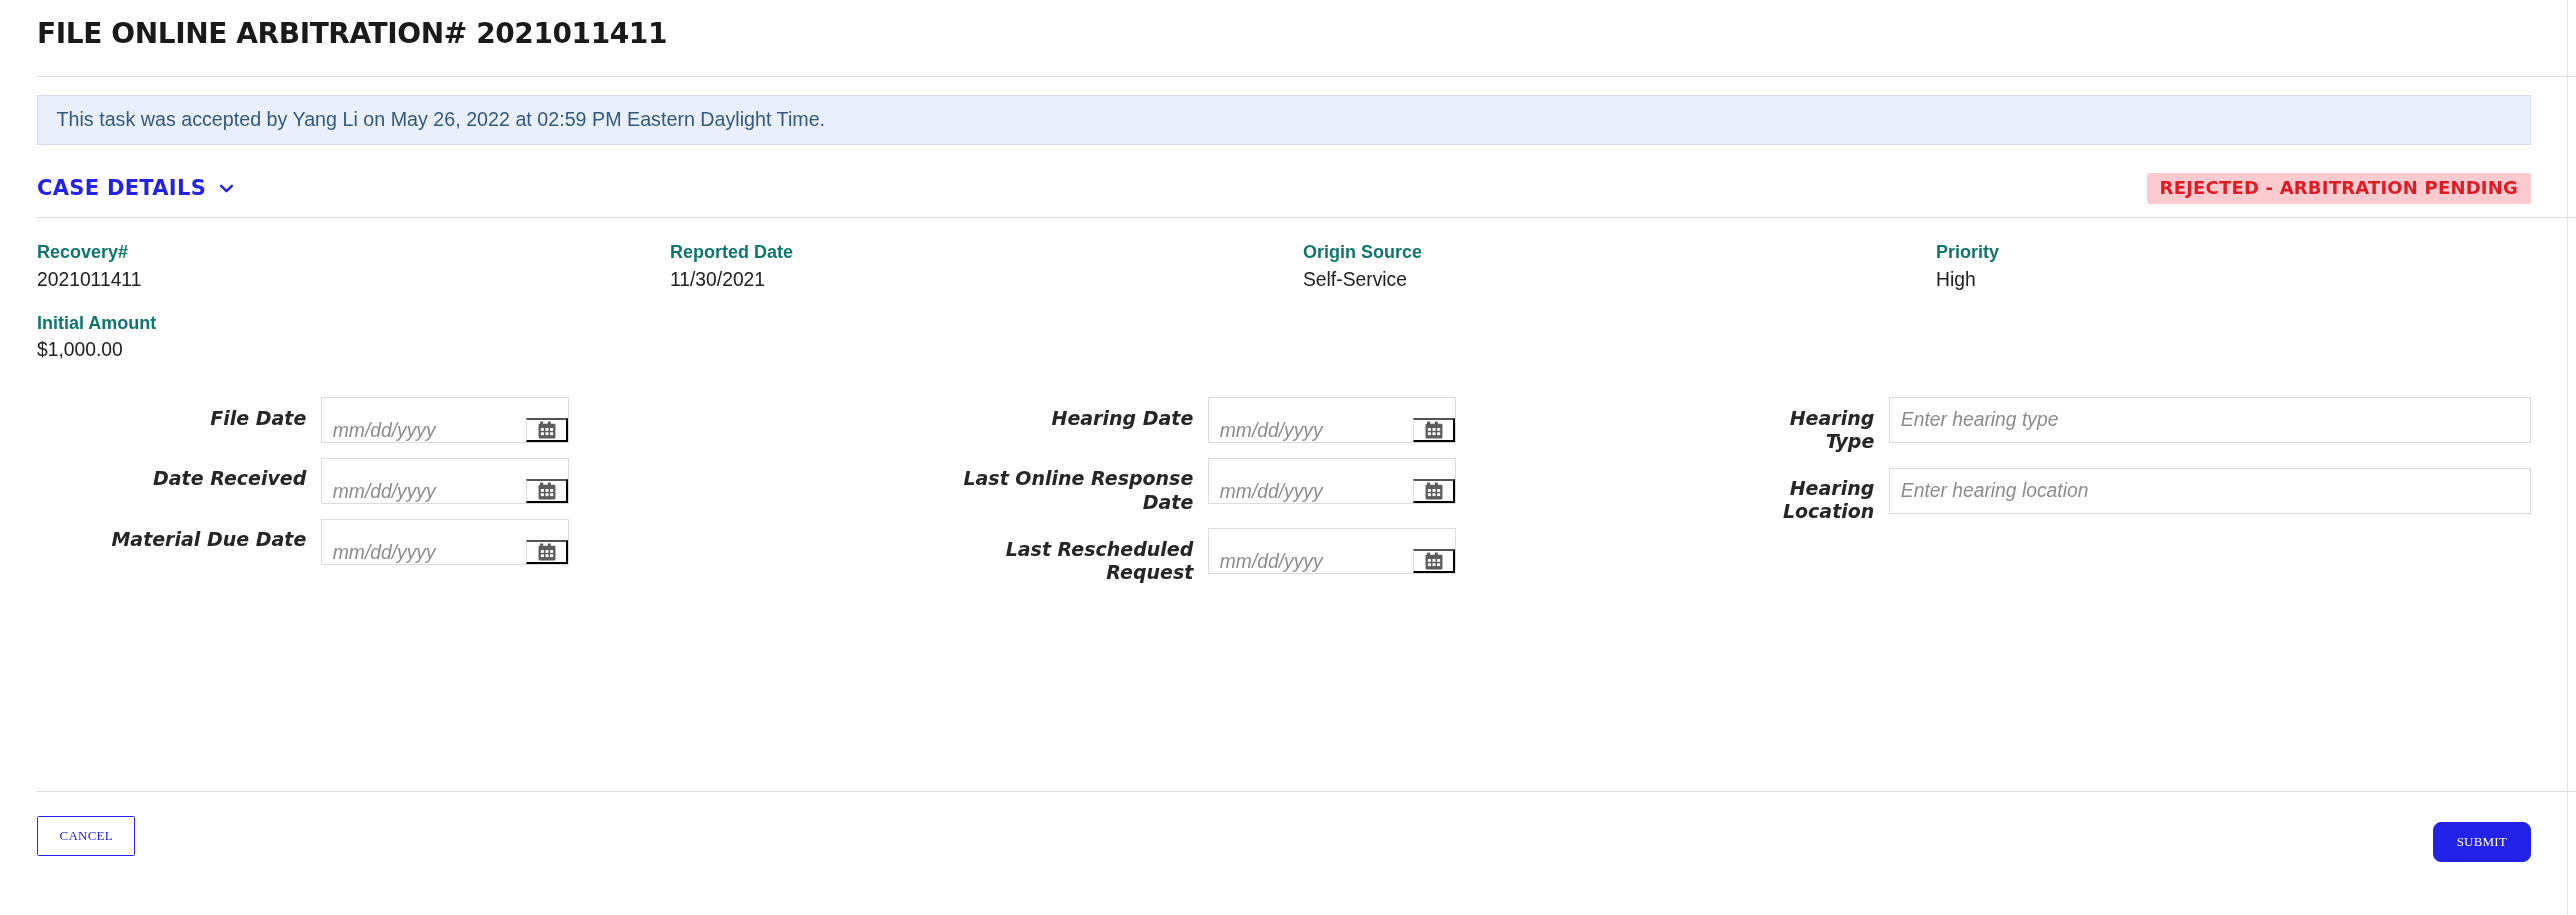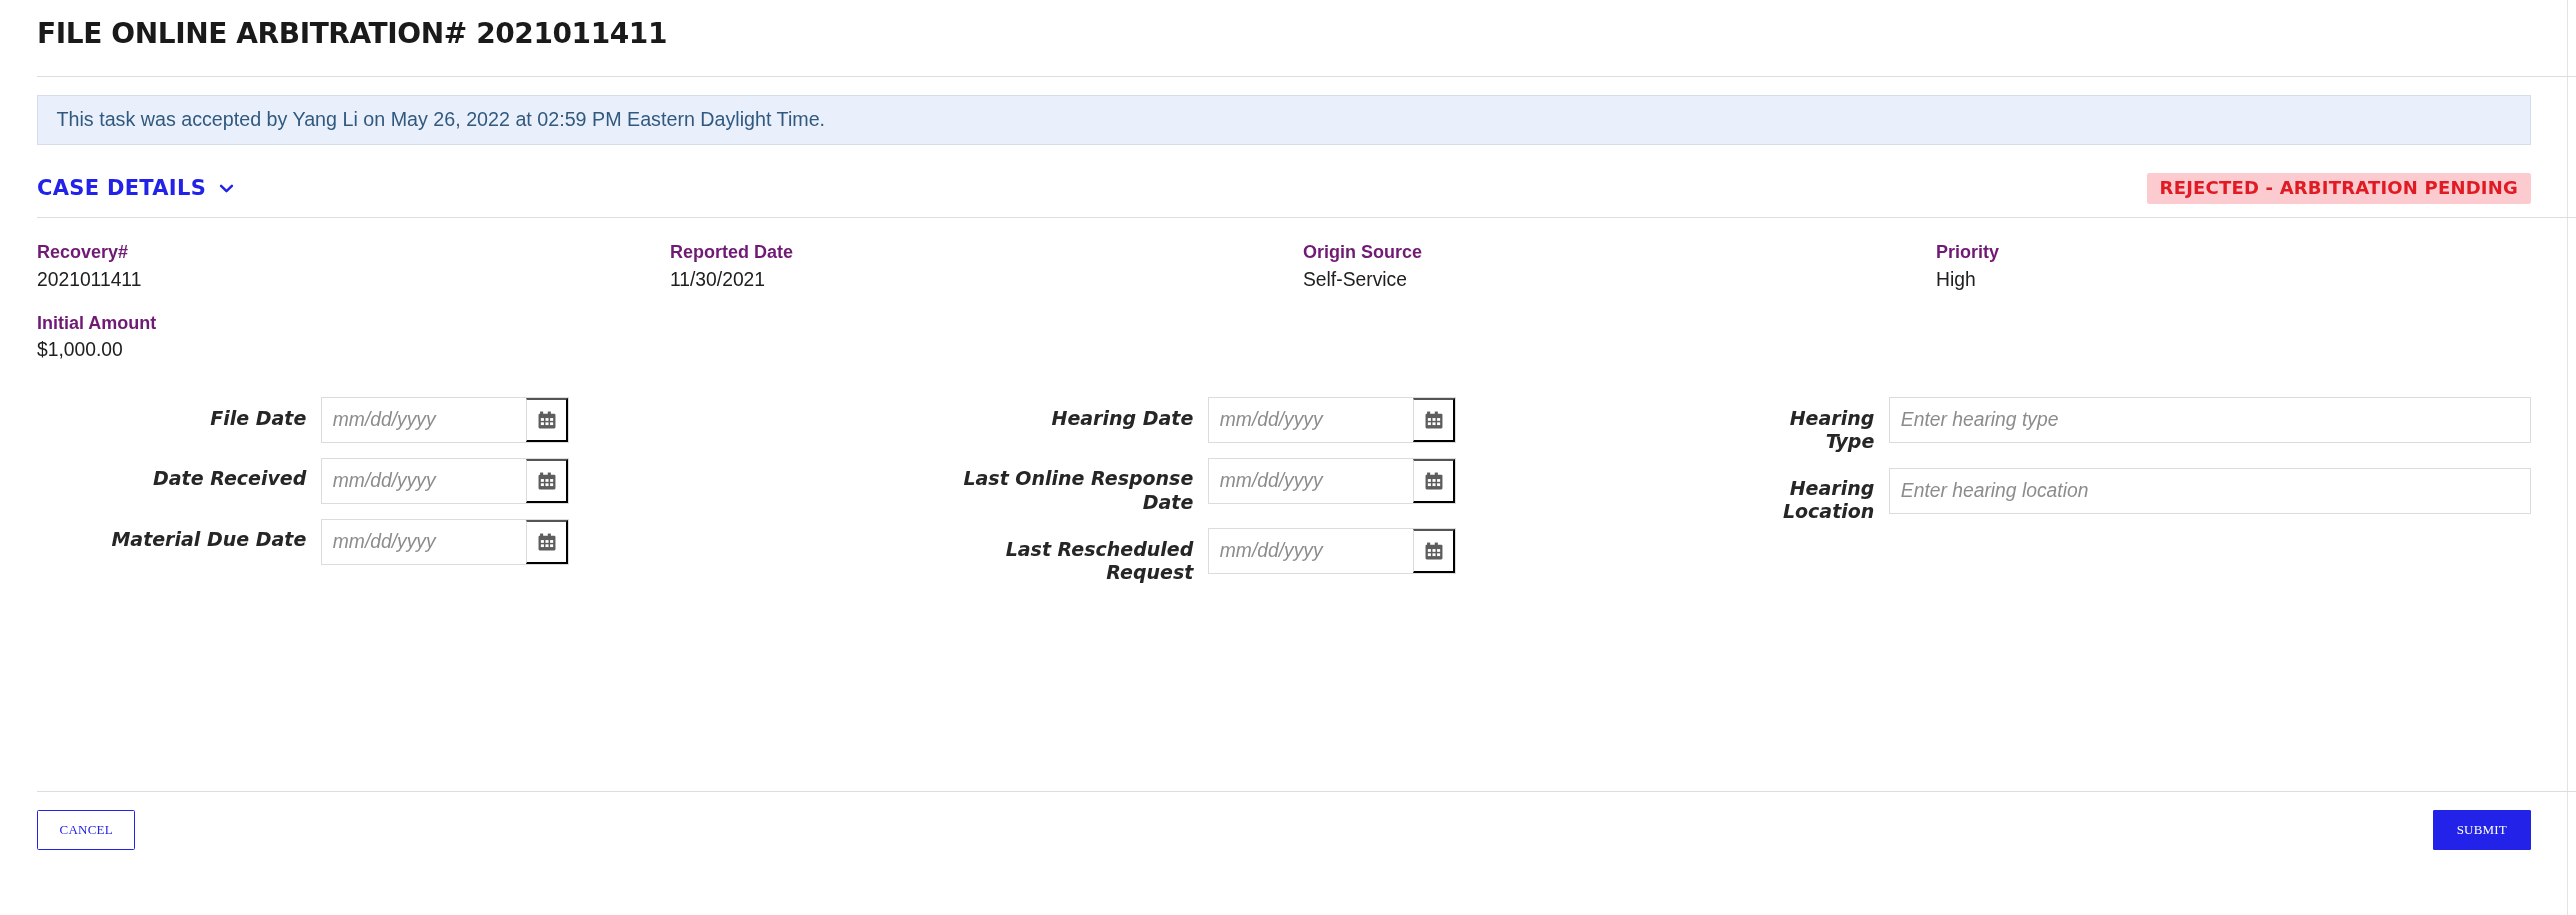--- a/index.html
+++ b/index.html
@@ -133,21 +133,21 @@
   
   .details {
     margin-top: 23px;
     display: grid;
     grid-template-columns: 633px 633px 633px 596px;
     row-gap: 20px;
   }
   .detail-label {
     font-size: 18px;
     font-weight: 700;
-    color: #701a75;
+    color: #0f766e;
     line-height: 1.25;
     margin-bottom: 3.9px;
     white-space: nowrap;
   }
   .detail-value {
     font-size: 19.3px;
     color: #202020;
     line-height: 1.25;
     white-space: nowrap;
   }
@@ -189,21 +189,21 @@
   .col-2 .form-label { width: 287px; }
   .col-3 .form-label { width: 131px; }
 
   .input-wrap {
     display: flex;
     border: 0.8px solid #dcdcdc;
     background: #fff;
     box-sizing: border-box;
     height: 46px;
   }
-  .date-input-wrap { width: 248px; }
+  .date-input-wrap { width: 248px; align-items: flex-end; }
   .text-input-wrap { width: 642px; }
 
   .form-input {
     flex: 1 1 auto;
     border: 0;
     outline: 0;
     background: transparent;
     font-family: "Liberation Sans", sans-serif;
     font-size: 19.3px;
     font-style: italic;
@@ -261,21 +261,22 @@
     color: #2222e8;
     border: 1.5px solid #2222e8;
     padding: 12.3px 21.6px 13px 21.6px;
     border-radius: 1.5px;
   }
   .btn-submit {
     background: #2222e8;
     color: #ffffff;
     border: 1.5px solid #2222e8;
     padding: 12.3px 23px 13px 23px;
-    border-radius: 1px;
+    border-radius: 8px;
+    margin-top: 12px;
   }
 </style>
 </head>
 <body>
 
 <div class="page">
 
   <div class="right-gutter"></div>
 
   <div class="content">

